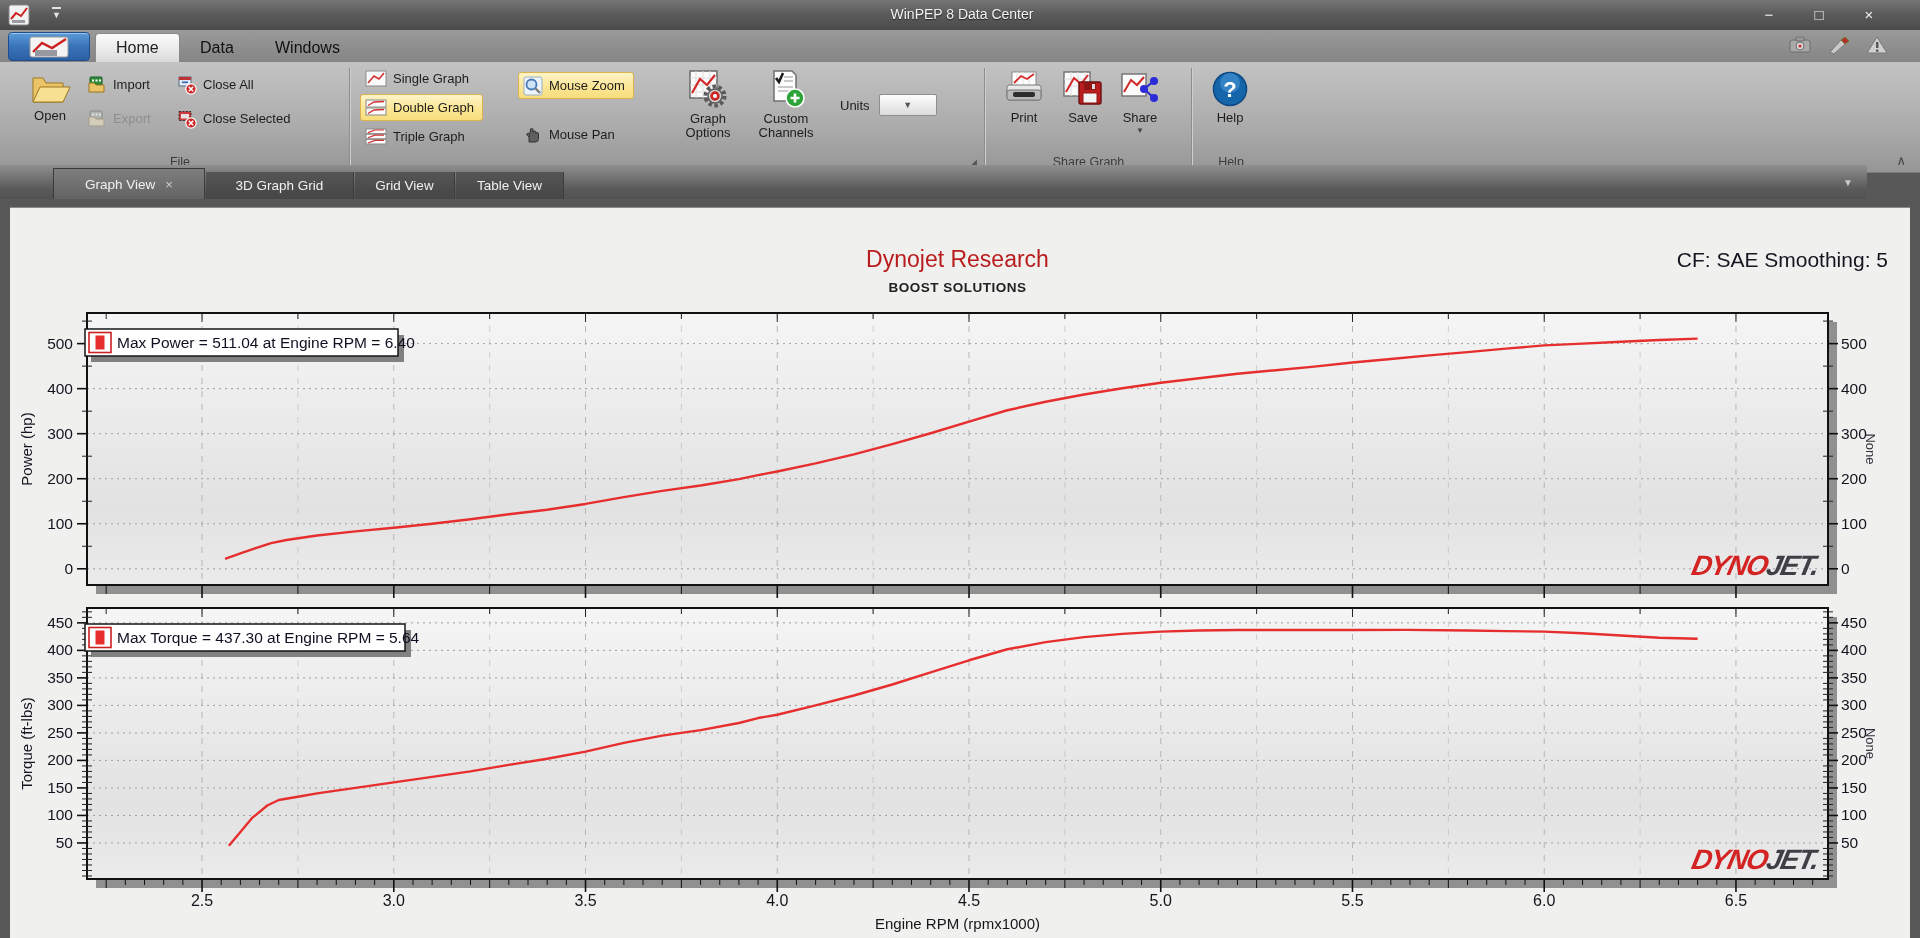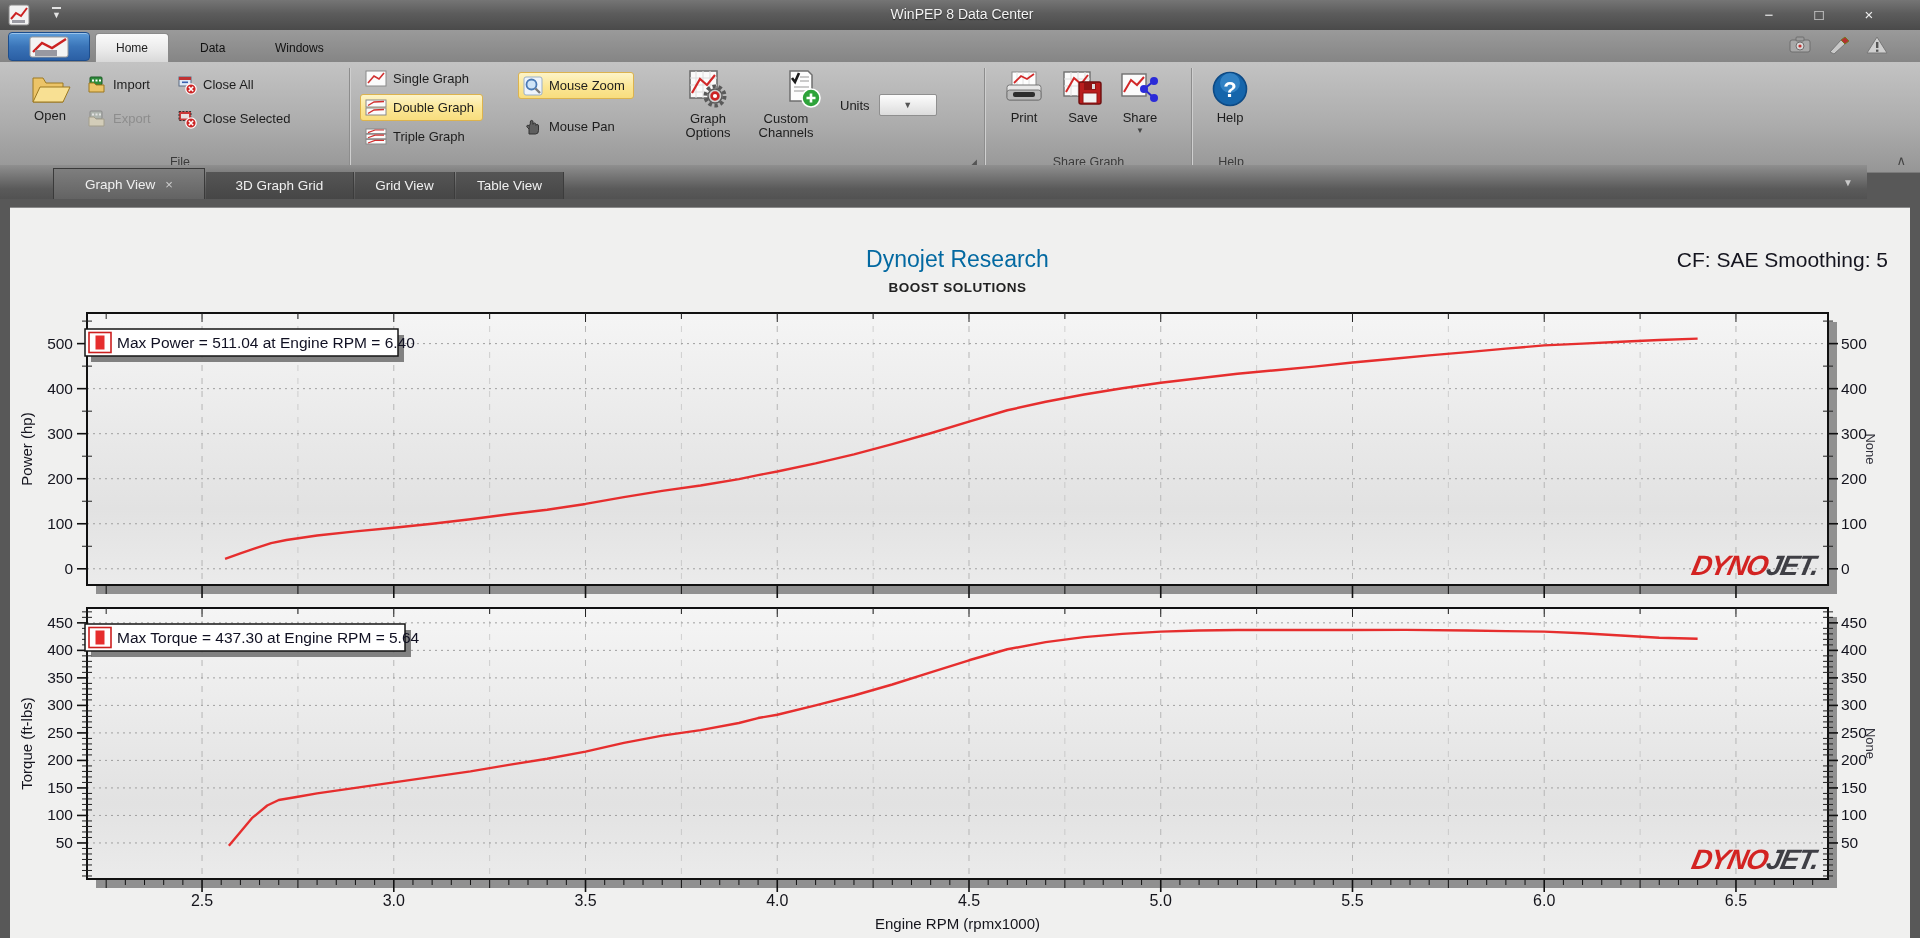--- a/index.html
+++ b/index.html
@@ -20,21 +20,21 @@
     display:flex; align-items:center; justify-content:center; cursor:default; }
 
   
   #tabrow { position:absolute; left:0; top:30px; width:1920px; height:32px;
     background:linear-gradient(#9a9a9a,#858585); }
   #app-button { position:absolute; left:8px; top:2px; width:82px; height:29px;
     border-radius:4px; border:1px solid #1d4d8c;
     background:linear-gradient(#5b9bd9,#3a74b8 50%,#2b5fa4);
     display:flex; align-items:center; justify-content:center;
     box-shadow:inset 0 1px 0 #9cc4ea; }
-  .rtab { position:absolute; top:3px; height:29px; padding:0 20px; font-size:12px;
+  .rtab { position:absolute; top:3px; height:29px; padding:0 20px; font-size:16px;
     color:#111; display:flex; align-items:center; }
   .rtab.active { background:linear-gradient(#fbfbfb,#e9e9e9 60%,#d8d8d8);
     border-radius:4px 4px 0 0; border:1px solid #8a8a8a; border-bottom:none; color:#222; }
   #tabrow-icons { position:absolute; right:30px; top:5px; display:flex; gap:12px; }
 
   
   #ribbon { position:absolute; left:0; top:62px; width:1920px; height:111px;
     background:linear-gradient(#c3c3c3,#adadad 55%,#969696); border-bottom:1px solid #7b7b7b; }
   .rgroup { position:absolute; top:0; height:110px; }
   .rgroup .sep { position:absolute; right:0; top:6px; bottom:4px; width:1px;
@@ -64,21 +64,21 @@
   .vtab.active { top:3px; height:31px; background:linear-gradient(#7e7e7e,#636363);
     border:1px solid #3a3a3a; border-bottom:none; }
   .vtab.idle { top:7px; height:27px; background:linear-gradient(#555,#464646); }
   .vtab .x { color:#cfcfcf; font-size:13px; }
   #vtab-overflow { position:absolute; right:14px; top:12px; color:#c9c9c9; font-size:10px; }
 
   
   #grapharea { position:absolute; left:10px; top:207px; width:1900px; height:731px;
     background:#f0f0ef; border-top:1px solid #8a8a8a; }
   #gtitle { position:absolute; left:0; width:1895px; top:38px; text-align:center;
-    font-size:23px; color:#0369a1; }
+    font-size:23px; color:#b91c1c; }
   #gsub { position:absolute; left:0; width:1895px; top:72px; text-align:center;
     font-size:13.5px; font-weight:bold; color:#222; letter-spacing:0.5px; }
   #gcf { position:absolute; right:22px; top:40px; font-size:21px; color:#15151f; }
   #chartsvg { position:absolute; left:0; top:0; }
 </style>
 </head>
 <body>
 
 <div id="titlebar">
   <svg id="app-icon-small" viewBox="0 0 22 22">
@@ -207,21 +207,21 @@
           <rect x="1" y="1" width="20" height="4.6" fill="#fbfbfb" stroke="#8a8a8a"></rect>
           <rect x="1" y="6.2" width="20" height="4.6" fill="#fbfbfb" stroke="#8a8a8a"></rect>
           <rect x="1" y="11.4" width="20" height="4.6" fill="#fbfbfb" stroke="#8a8a8a"></rect>
           <polyline points="3,4.6 10,2 19,2" fill="none" stroke="#d03030" stroke-width="1.2"></polyline>
           <polyline points="3,9.8 10,7.2 19,7.2" fill="none" stroke="#d03030" stroke-width="1.2"></polyline>
           <polyline points="3,15 10,12.4 19,12.4" fill="none" stroke="#d03030" stroke-width="1.2"></polyline>
         </svg>
         <span>Triple Graph</span>
       </div>
     </div>
-    <div class="abs" style="left:168px; top:10px; display:flex; flex-direction:column; gap:14px;">
+    <div class="abs" style="left:168px; top:10px; display:flex; flex-direction:column; gap:22px;">
       <div class="smallbtn hl">
         <svg width="20" height="20" viewBox="0 0 20 20">
           <rect x="1" y="1" width="18" height="18" rx="2" fill="#eef4fb" stroke="#9ab0c8"></rect>
           <circle cx="8.5" cy="8.5" r="5" fill="#cfe4f7" stroke="#4a7ab5" stroke-width="1.8"></circle>
           <line x1="12.5" y1="12.5" x2="17" y2="17" stroke="#7a7a7a" stroke-width="2.4"></line>
         </svg>
         <span>Mouse Zoom</span>
       </div>
       <div class="smallbtn">
         <svg width="20" height="20" viewBox="0 0 20 20">
@@ -238,21 +238,21 @@
           <path d="M8 2 V29 M15 2 V29 M22 2 V29 M2 9 H29 M2 16 H29 M2 23 H29" stroke="#ddd" stroke-width="1"></path>
           <polyline points="4,24 12,10 19,16 27,6" fill="none" stroke="#d22828" stroke-width="2.2"></polyline>
           <circle cx="27" cy="27" r="9.5" fill="none" stroke="#5a5a5a" stroke-width="4" stroke-dasharray="3.4,2.6"></circle>
           <circle cx="27" cy="27" r="7" fill="#cfcfcf" stroke="#5a5a5a" stroke-width="1.4"></circle>
           <circle cx="27" cy="27" r="3.4" fill="#fff" stroke="#cc2222" stroke-width="2.6"></circle>
         </svg>
         <span>Graph Options</span>
       </div>
     </div>
     <div class="abs" style="left:400px; top:3px;">
-      <div class="bigbtn" style="width:72px;align-items:flex-end;">
+      <div class="bigbtn" style="width:72px;">
         <svg width="40" height="40" viewBox="0 0 40 40">
           <path d="M8 2 L26 2 L30 6 L30 32 L8 32 Z" fill="#fdfdfd" stroke="#6f6f6f" stroke-width="1.5"></path>
           <path d="M18 8 H27 M18 12 H27 M12 18 H27 M12 22 H27" stroke="#b9b9b9" stroke-width="1.6"></path>
           <path d="M10 9 L13 13 L17 4" fill="none" stroke="#1c1c1c" stroke-width="2.6"></path>
           <circle cx="29" cy="29" r="9" fill="#2ea33a" stroke="#fff" stroke-width="1.6"></circle>
           <path d="M29 24.5 V33.5 M24.5 29 H33.5" stroke="#fff" stroke-width="2.6"></path>
         </svg>
         <span>Custom Channels</span>
       </div>
     </div>

